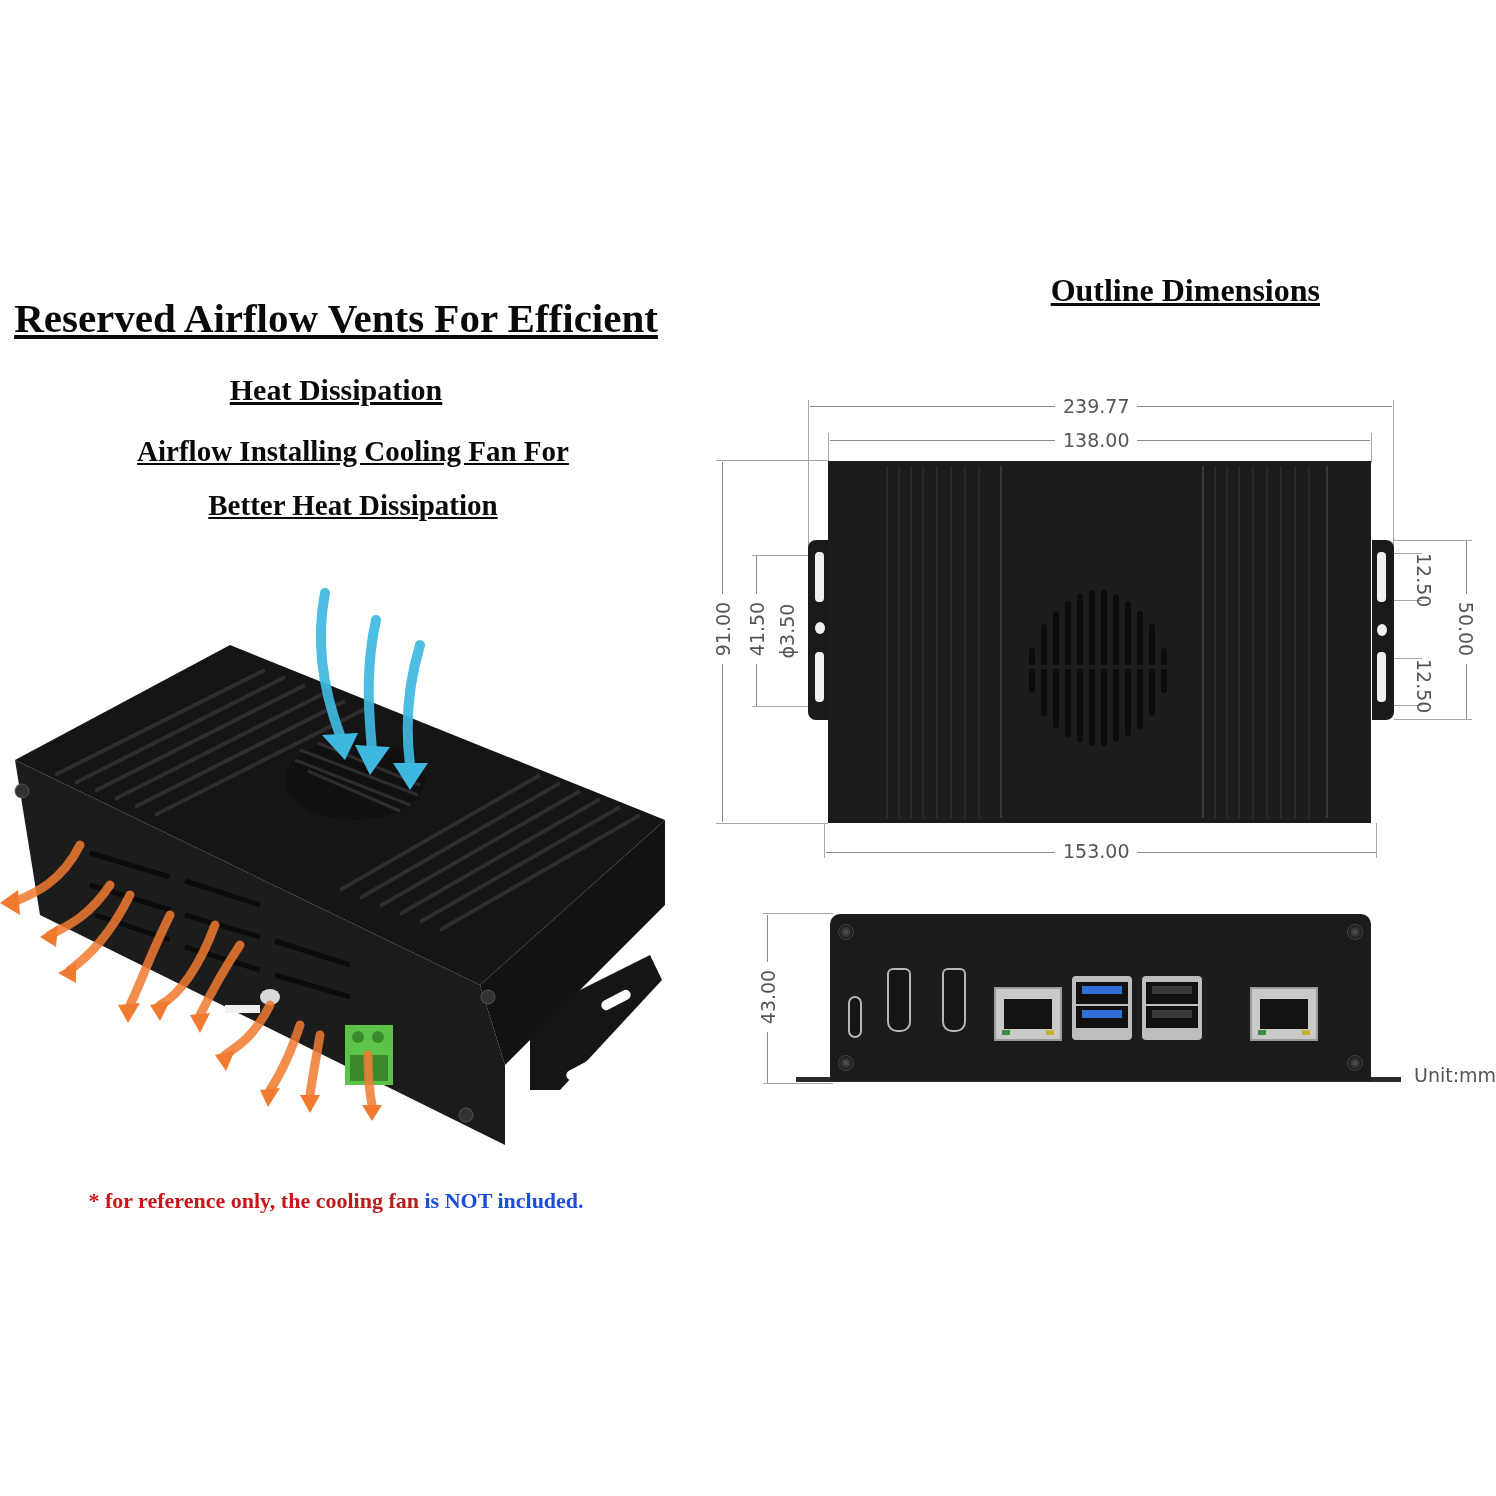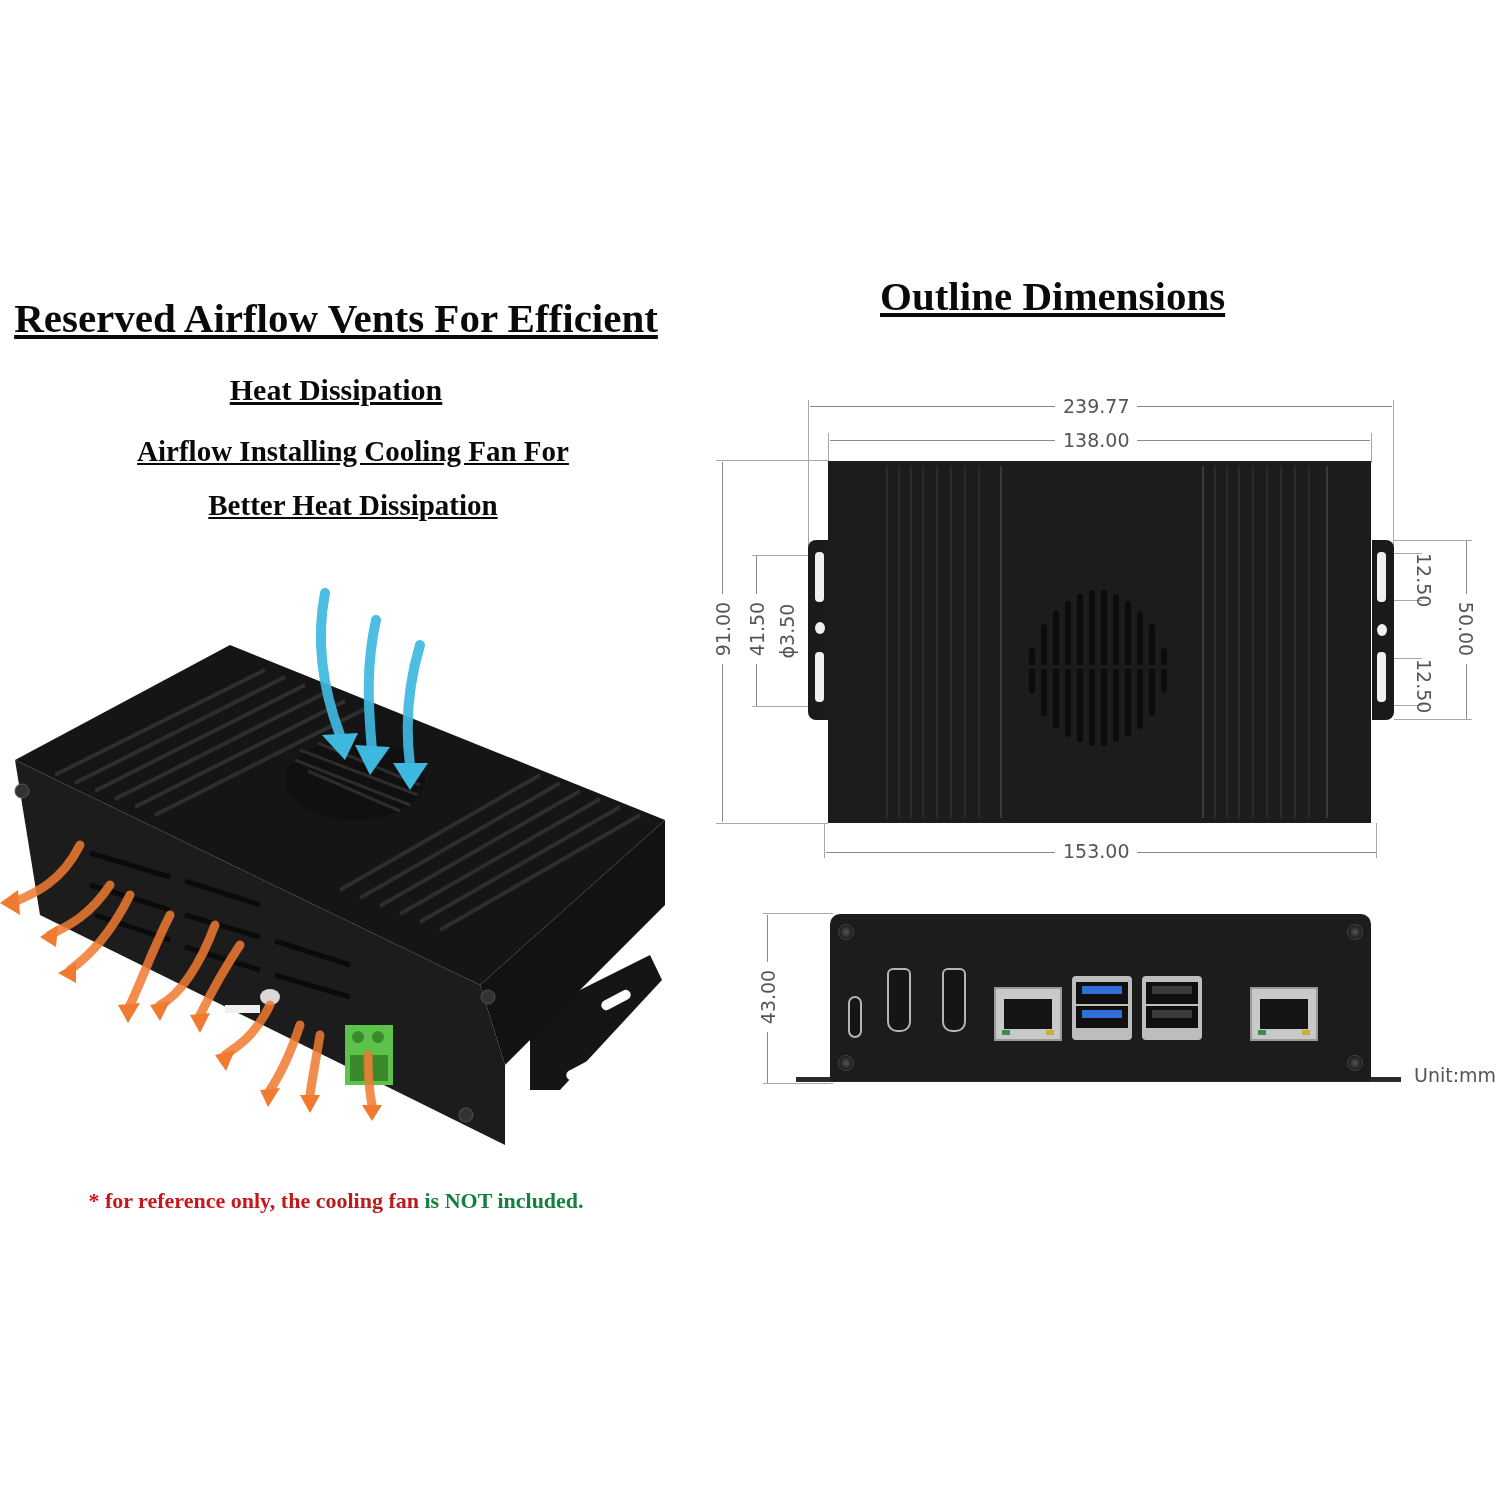--- a/index.html
+++ b/index.html
@@ -124,24 +124,24 @@
       <polygon points="190,430 210,428 200,448"></polygon>
       <polygon points="215,470 235,465 226,486"></polygon>
       <polygon points="260,505 280,503 268,522"></polygon>
       <polygon points="300,510 320,510 310,528"></polygon>
       <polygon points="362,520 382,520 372,536"></polygon>
     </g>
   </svg>
 </div>
 
 <div class="abs footnote" style="left:0; width:672px; top:1188px; text-align:center;">
-  <span style="color:#c8161d;">* for reference only, the </span><span style="color:#b91c1c;">cooling fan</span><span style="color:#15803d;"> is NOT included.</span>
-</div>
-
-<div class="abs serif-bold" style="left:880px; width:440px; top:272px; text-align:left; font-size:41px;">Outline Dimensions</div>
+  <span style="color:#c8161d;">* for reference only, the </span><span style="color:#b91c1c;">cooling fan</span><span style="color:#1d4ed8;"> is NOT included.</span>
+</div>
+
+<div class="abs serif-bold" style="left:880px; width:440px; top:272px; text-align:right; font-size:32px;">Outline Dimensions</div>
 
 <div>
 
   <div class="ext" style="left:808px; top:400px; width:1px; height:150px;"></div>
   <div class="ext" style="left:1393px; top:400px; width:1px; height:150px;"></div>
   <div class="ext" style="left:828px; top:433px; width:1px; height:30px;"></div>
   <div class="ext" style="left:1371px; top:433px; width:1px; height:30px;"></div>
   <div class="ext" style="left:716px; top:460px; width:112px; height:1px;"></div>
   <div class="ext" style="left:716px; top:823px; width:112px; height:1px;"></div>
   <div class="ext" style="left:824px; top:823px; width:1px; height:35px;"></div>

